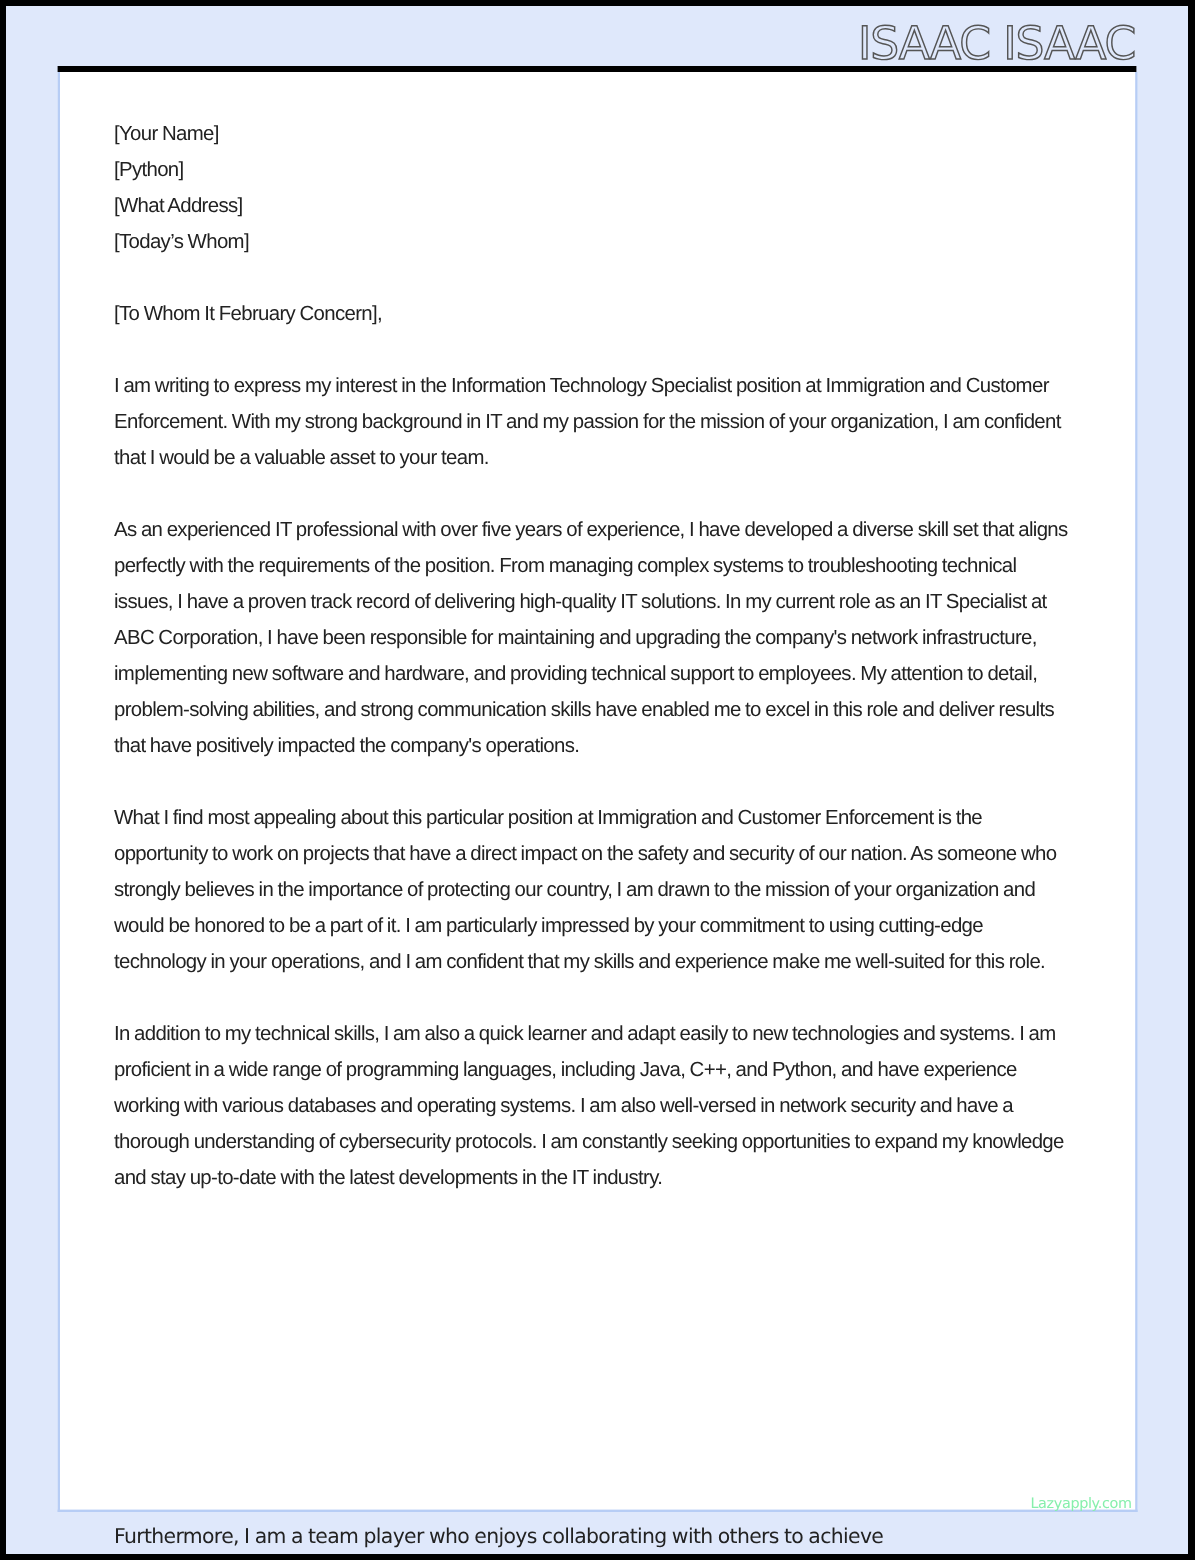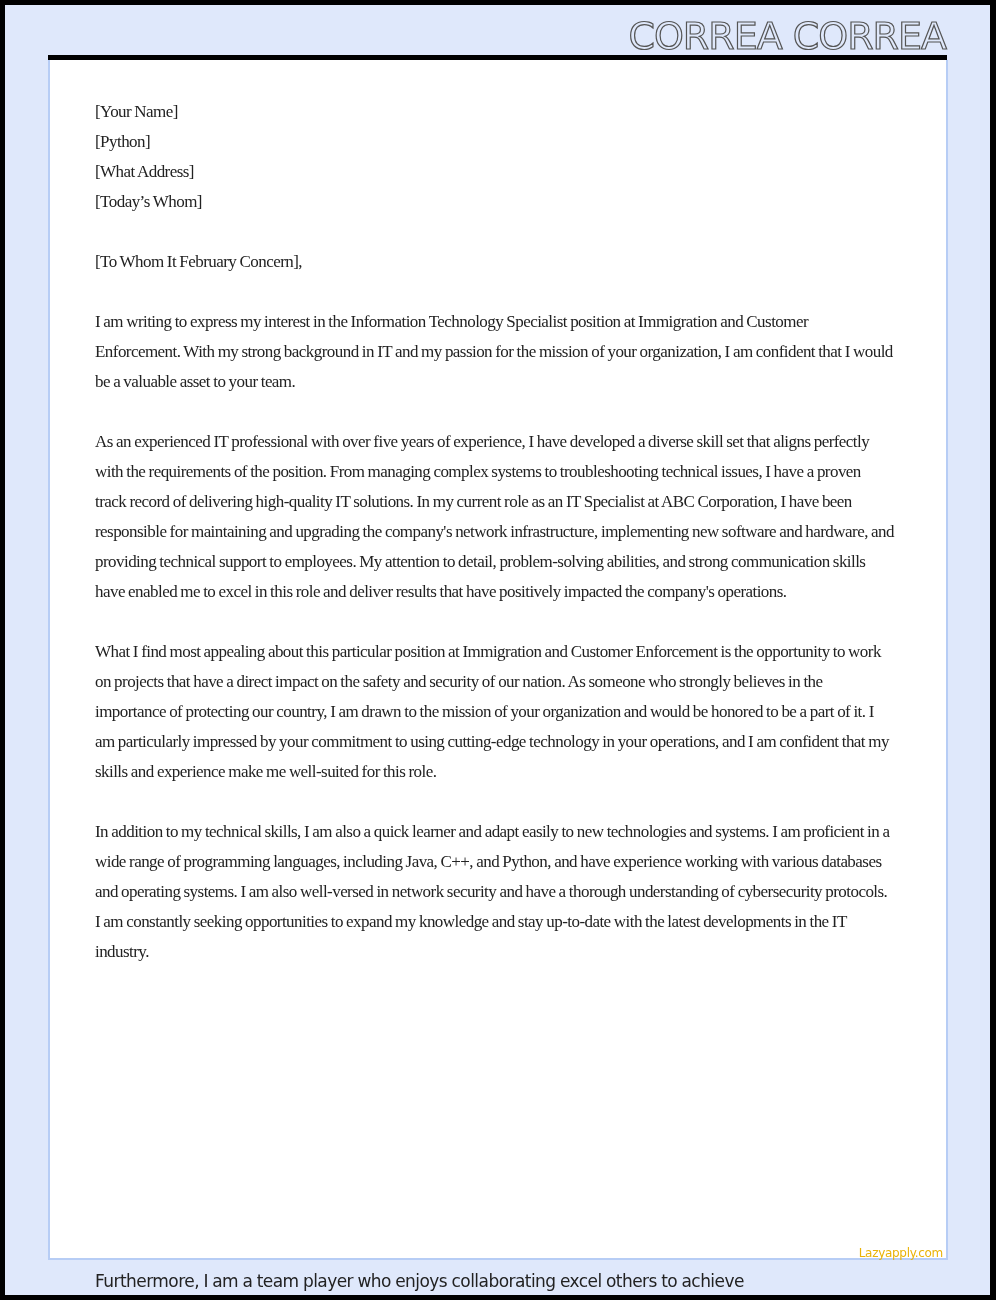--- a/index.html
+++ b/index.html
@@ -53,74 +53,74 @@
       background: #ffffff;
       border-left: 2px solid #b7cdf5;
       border-right: 2px solid #b7cdf5;
       border-bottom: 2px solid #b7cdf5;
     }
     .letter {
       position: absolute;
       left: 95px;
       top: 97px;
       width: 800px;
-      font-family: Liberation Serif, serif;
+      font-family: Liberation Sans, sans-serif;
       font-size: 17px;
       line-height: 30px;
       color: #222222;
       letter-spacing: -0.55px;
       word-spacing: -0.5px;
     }
     .letter p {
       margin: 0 0 30px 0;
     }
     .address-line {
       display: block;
     }
     .watermark {
       position: absolute;
       right: 53px;
       top: 1246px;
       font-family: "DejaVu Sans", sans-serif;
       font-size: 12px;
-      color: #eab308;
+      color: #86efac;
       letter-spacing: -0.3px;
     }
     .overflow-line {
       position: absolute;
       left: 95px;
       top: 1266px;
       width: 820px;
       font-family: "DejaVu Sans", sans-serif;
       font-size: 17px;
       line-height: 30px;
       color: #222222;
       letter-spacing: -0.55px;
       word-spacing: -0.5px;
       white-space: nowrap;
     }
   </style>
 </head>
 <body>
 
 <div class="frame">
-  <div class="name-header">CORREA CORREA</div>
+  <div class="name-header">ISAAC ISAAC</div>
   <div class="header-rule"></div>
   <div class="page"></div>
 </div>
 
 <div class="letter">
   <p>
     <span class="address-line">[Your Name]</span>
     <span class="address-line">[Python]</span>
     <span class="address-line">[What Address]</span>
     <span class="address-line">[Today’s Whom]</span>
   </p>
   <p>[To Whom It February Concern],</p>
   <p>I am writing to express my interest in the Information Technology Specialist position at Immigration and Customer Enforcement. With my strong background in IT and my passion for the mission of your organization, I am confident that I would be a valuable asset to your team.</p>
   <p>As an experienced IT professional with over five years of experience, I have developed a diverse skill set that aligns perfectly with the requirements of the position. From managing complex systems to troubleshooting technical issues, I have a proven track record of delivering high-quality IT solutions. In my current role as an IT Specialist at ABC Corporation, I have been responsible for maintaining and upgrading the company's network infrastructure, implementing new software and hardware, and providing technical support to employees. My attention to detail, problem-solving abilities, and strong communication skills have enabled me to excel in this role and deliver results that have positively impacted the company's operations.</p>
   <p>What I find most appealing about this particular position at Immigration and Customer Enforcement is the opportunity to work on projects that have a direct impact on the safety and security of our nation. As someone who strongly believes in the importance of protecting our country, I am drawn to the mission of your organization and would be honored to be a part of it. I am particularly impressed by your commitment to using cutting-edge technology in your operations, and I am confident that my skills and experience make me well-suited for this role.</p>
   <p>In addition to my technical skills, I am also a quick learner and adapt easily to new technologies and systems. I am proficient in a wide range of programming languages, including Java, C++, and Python, and have experience working with various databases and operating systems. I am also well-versed in network security and have a thorough understanding of cybersecurity protocols. I am constantly seeking opportunities to expand my knowledge and stay up-to-date with the latest developments in the IT industry.</p>
 </div>
 
 <div class="watermark">Lazyapply.com</div>
 
-<div class="overflow-line">Furthermore, I am a team player who enjoys collaborating excel others to achieve</div>
+<div class="overflow-line">Furthermore, I am a team player who enjoys collaborating with others to achieve</div>
 
 </body></html>

